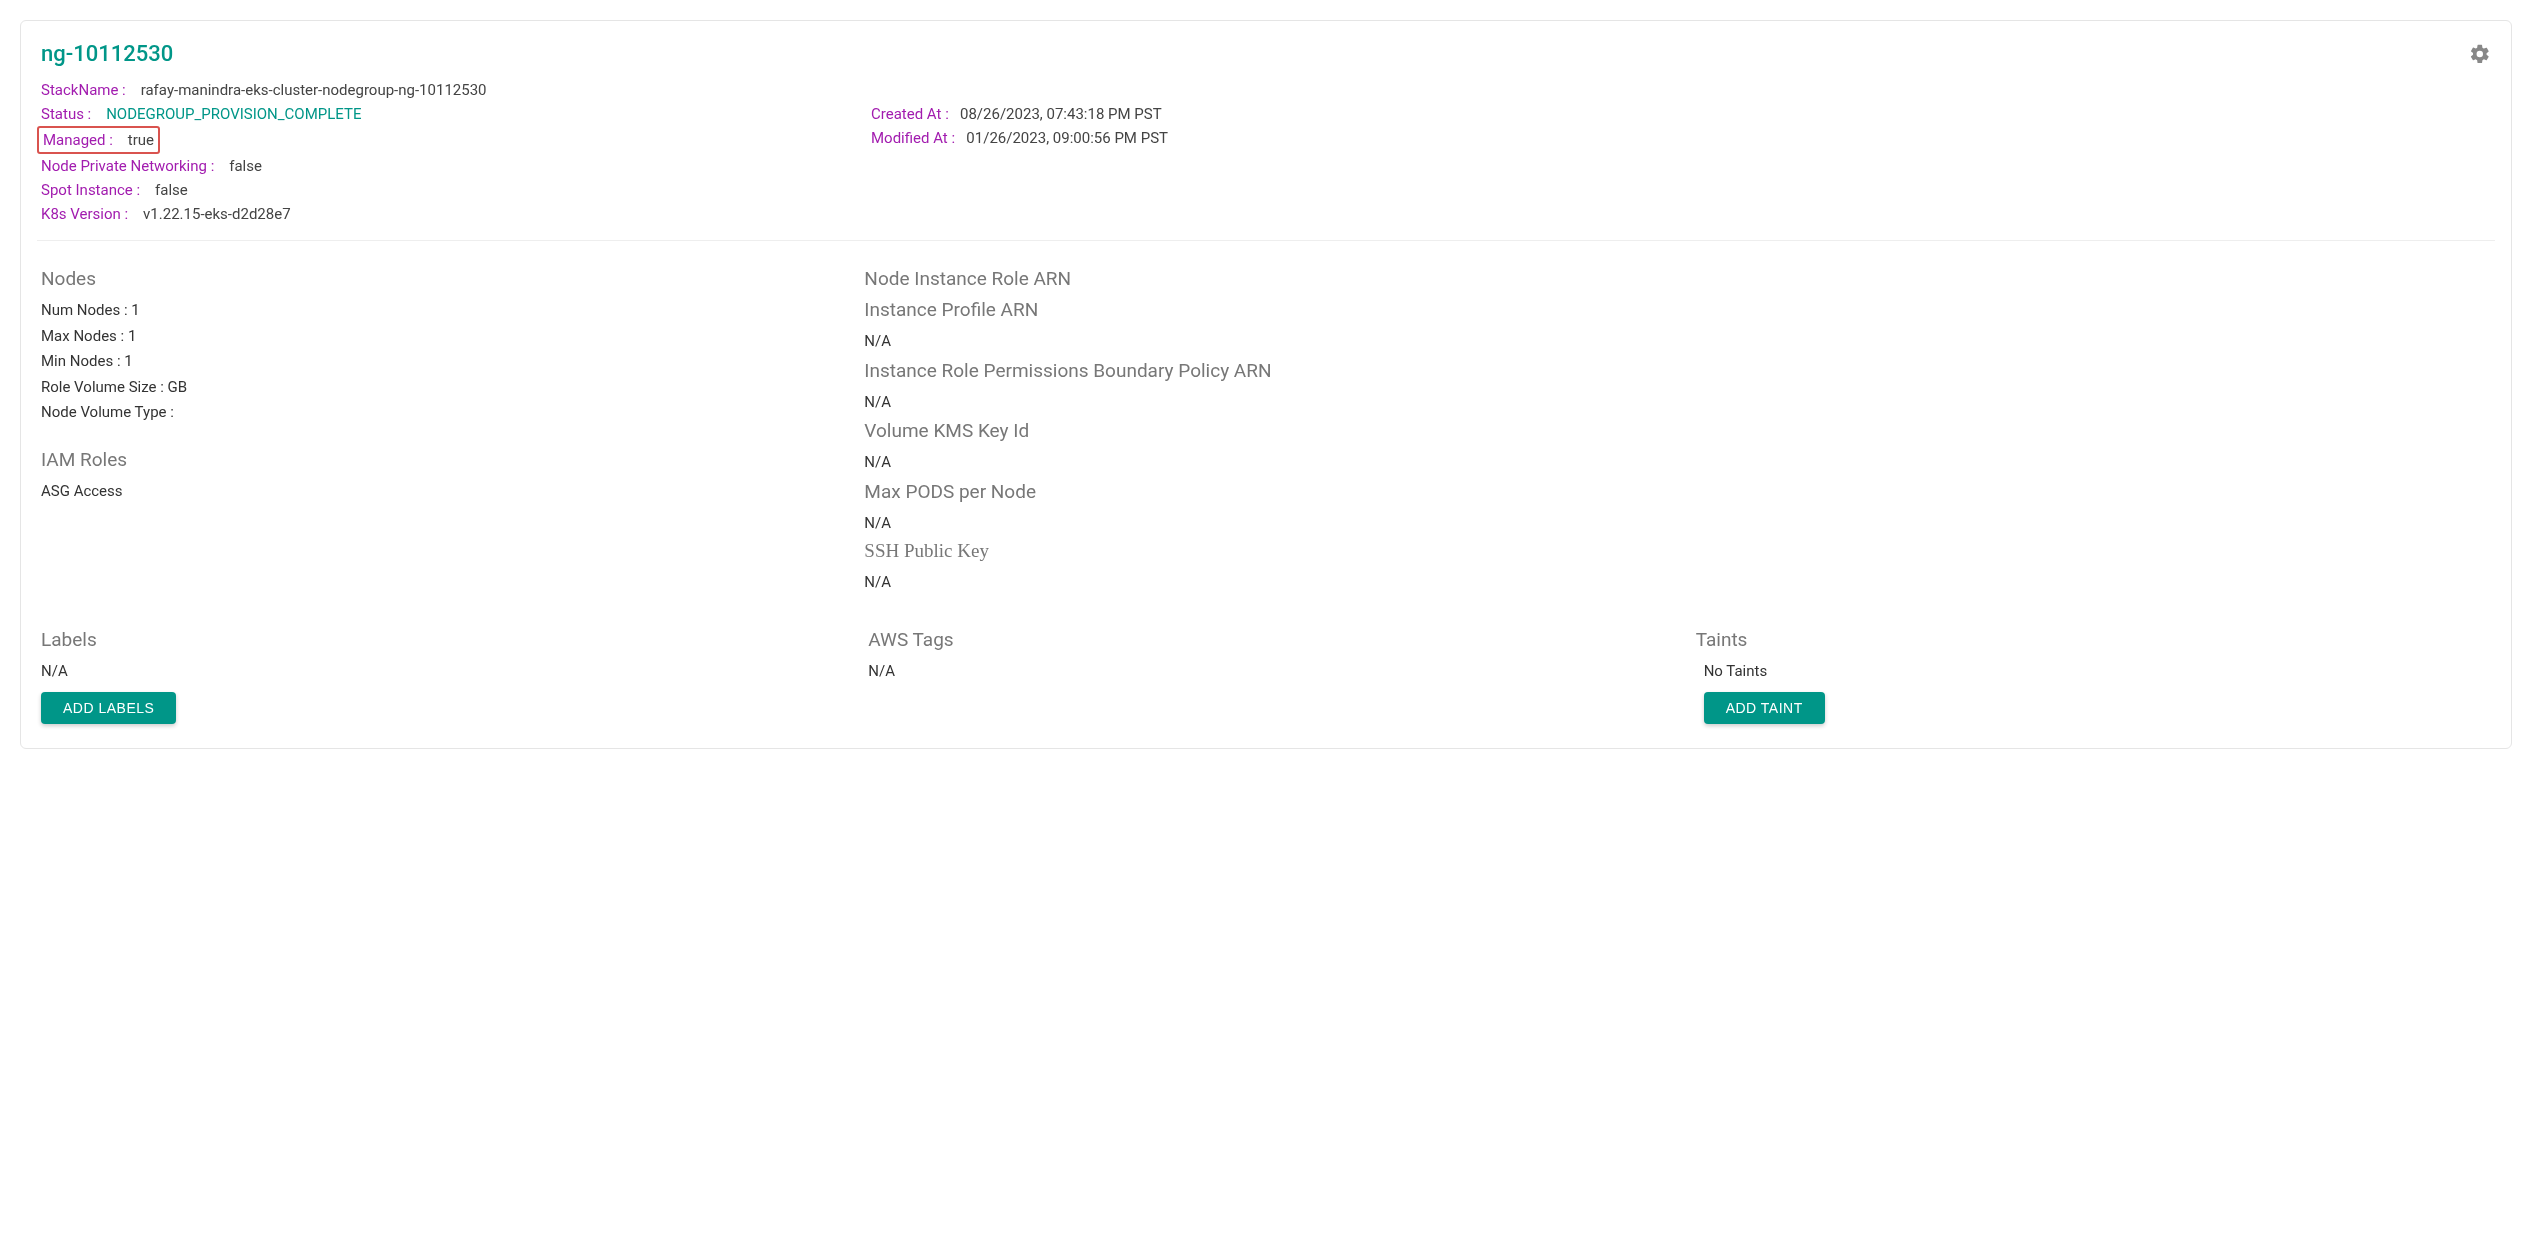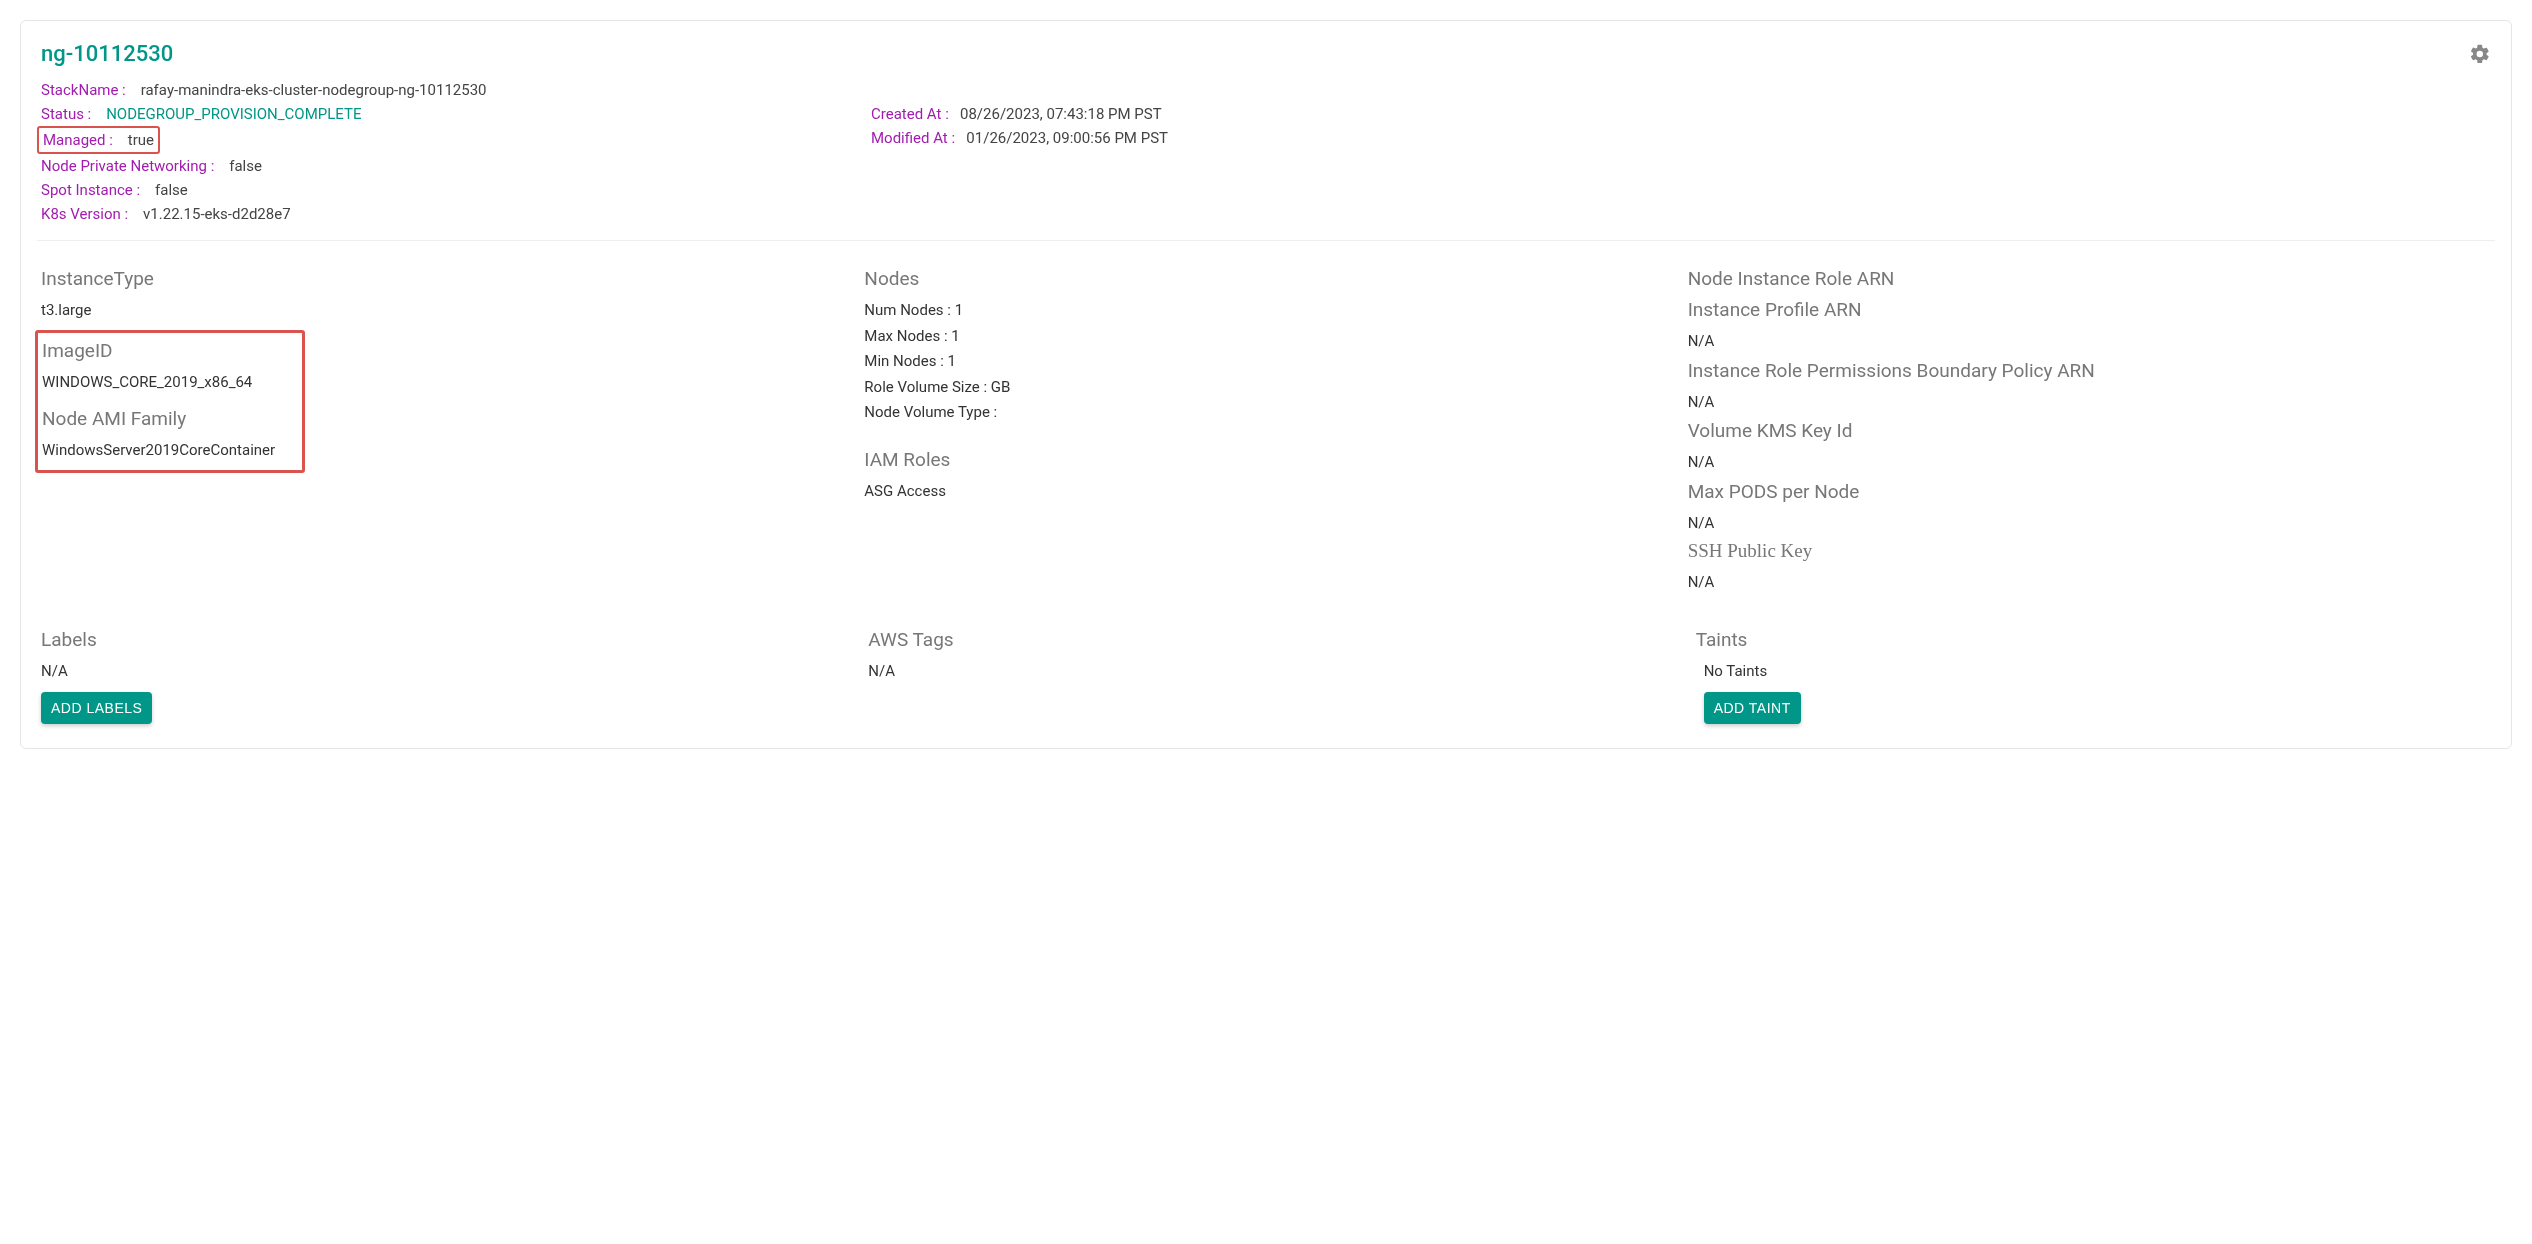--- a/index.html
+++ b/index.html
@@ -78,21 +78,21 @@
   }
   .val {
     color: #333;
     line-height: 1.7;
   }
   .btn {
     background: #009688;
     color: #fff;
     border: none;
     border-radius: 4px;
-    padding: 8px 10px;
+    padding: 8px 22px;
     font-size: 14px;
     letter-spacing: 0.5px;
     cursor: pointer;
     box-shadow: 0 2px 4px rgba(0,0,0,0.2);
     margin-top: 8px;
   }
   .bottom-row {
     display: grid;
     grid-template-columns: 1fr 1fr 1fr;
     gap: 32px;
@@ -159,31 +159,20 @@
         <span>01/26/2023, 09:00:56 PM PST</span>
       </div>
     </div>
     <div class="meta-col"></div>
   </div>
 
   <div class="section-divider"></div>
 
   <div class="cols3">
 
-    <div>
-      <div class="sec-label">InstanceType</div>
-      <div class="val">t3.large</div>
-
-      <div class="hl-block">
-        <div class="sec-label" style="margin-top:0;">ImageID</div>
-        <div class="val">WINDOWS_CORE_2019_x86_64</div>
-        <div class="sec-label">Node AMI Family</div>
-        <div class="val">WindowsServer2019CoreContainer</div>
-      </div>
-    </div>
 
     <div>
       <div class="sec-label">Nodes</div>
       <div class="val">Num Nodes : 1</div>
       <div class="val">Max Nodes : 1</div>
       <div class="val">Min Nodes : 1</div>
       <div class="val">Role Volume Size :   GB</div>
       <div class="val">Node Volume Type :</div>
 
       <div class="sec-label" style="margin-top:22px;">IAM Roles</div>

